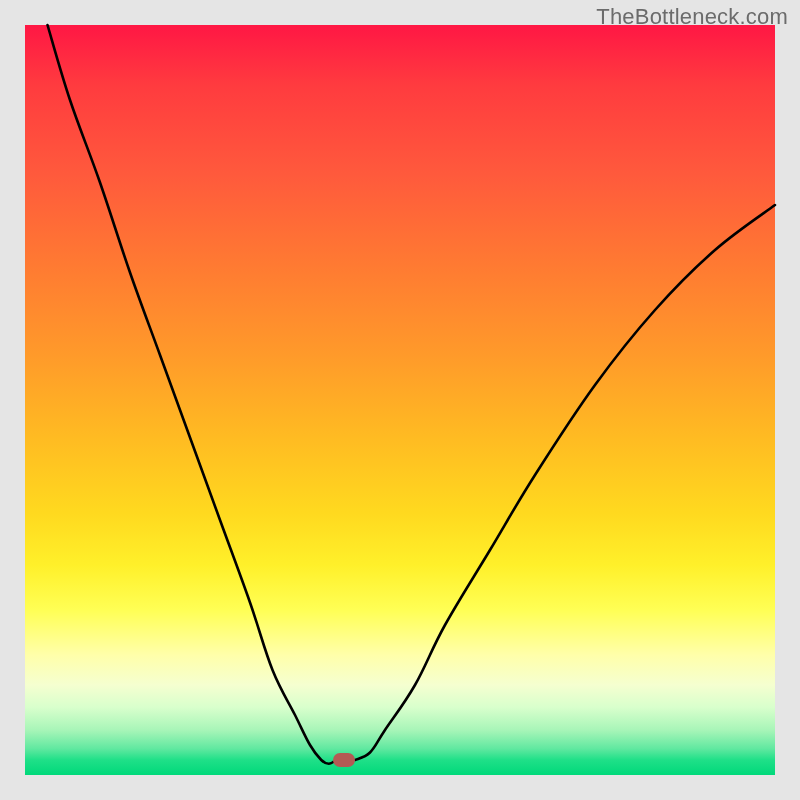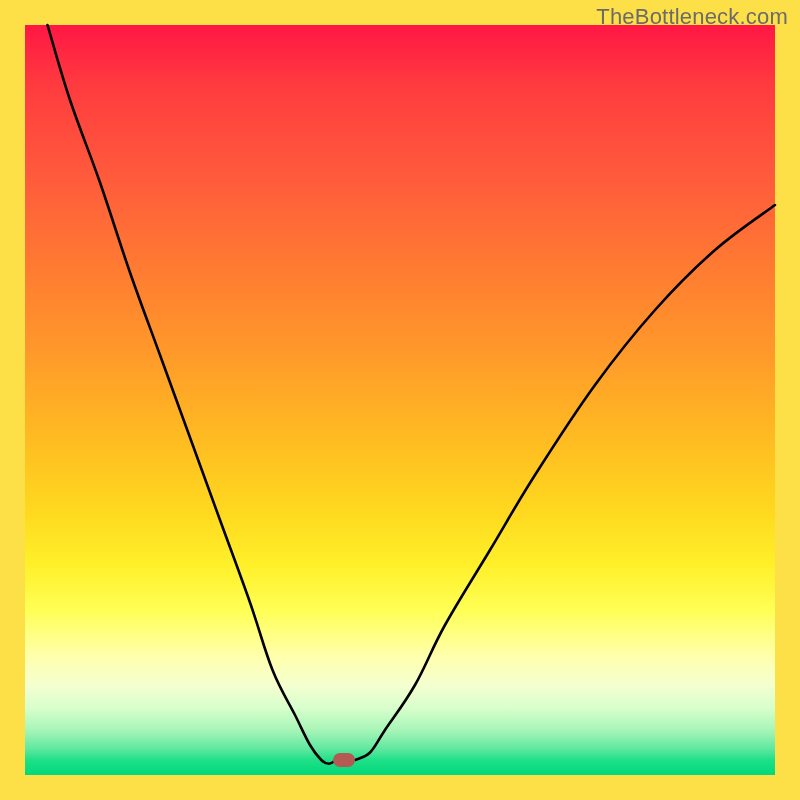--- a/index.html
+++ b/index.html
@@ -8,21 +8,21 @@
     width: 800px;
     height: 800px;
     background: #000;
     overflow: hidden;
     font-family: Arial, Helvetica, sans-serif;
   }
   .frame {
     position: relative;
     width: 800px;
     height: 800px;
-    background: #fde047;
+    background: #e5e5e5;
   }
   .plot-area {
     position: absolute;
     left: 25px;
     top: 25px;
     width: 750px;
     height: 750px;
     
     background: linear-gradient(
       to bottom,

